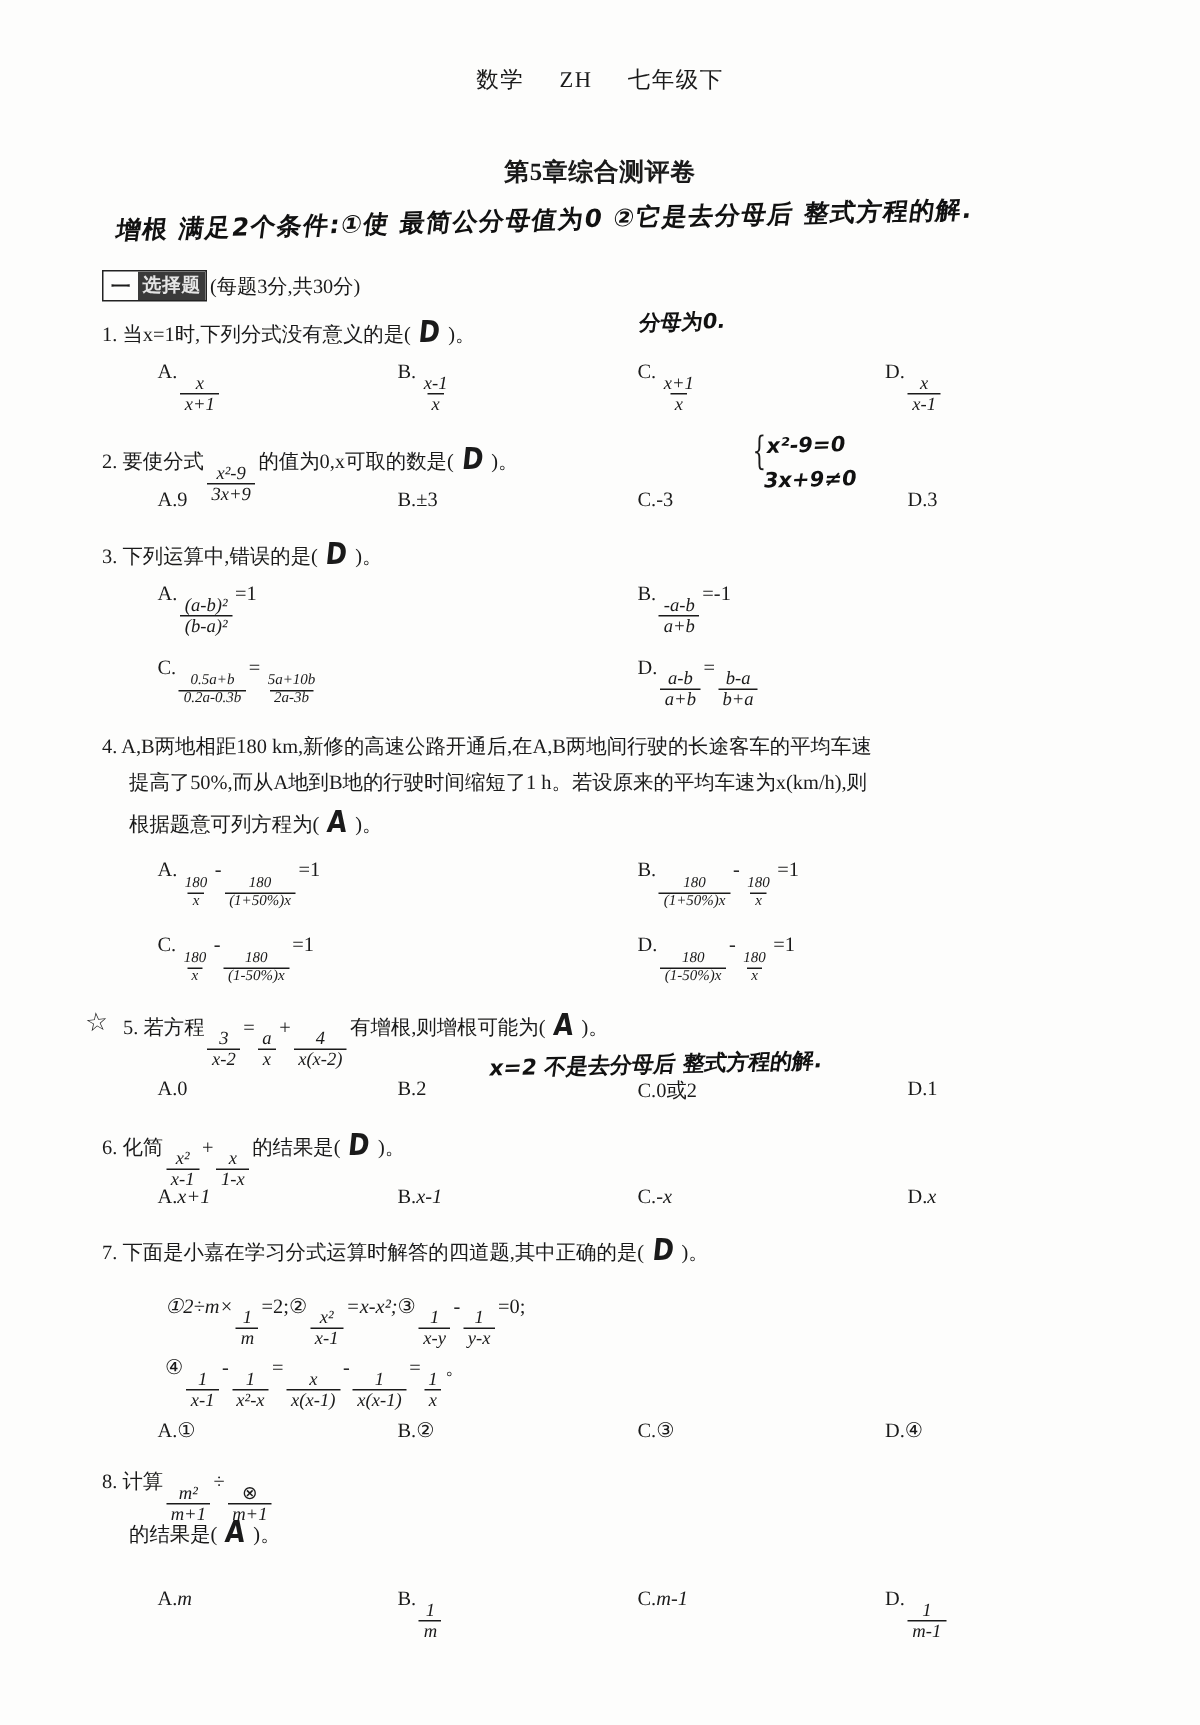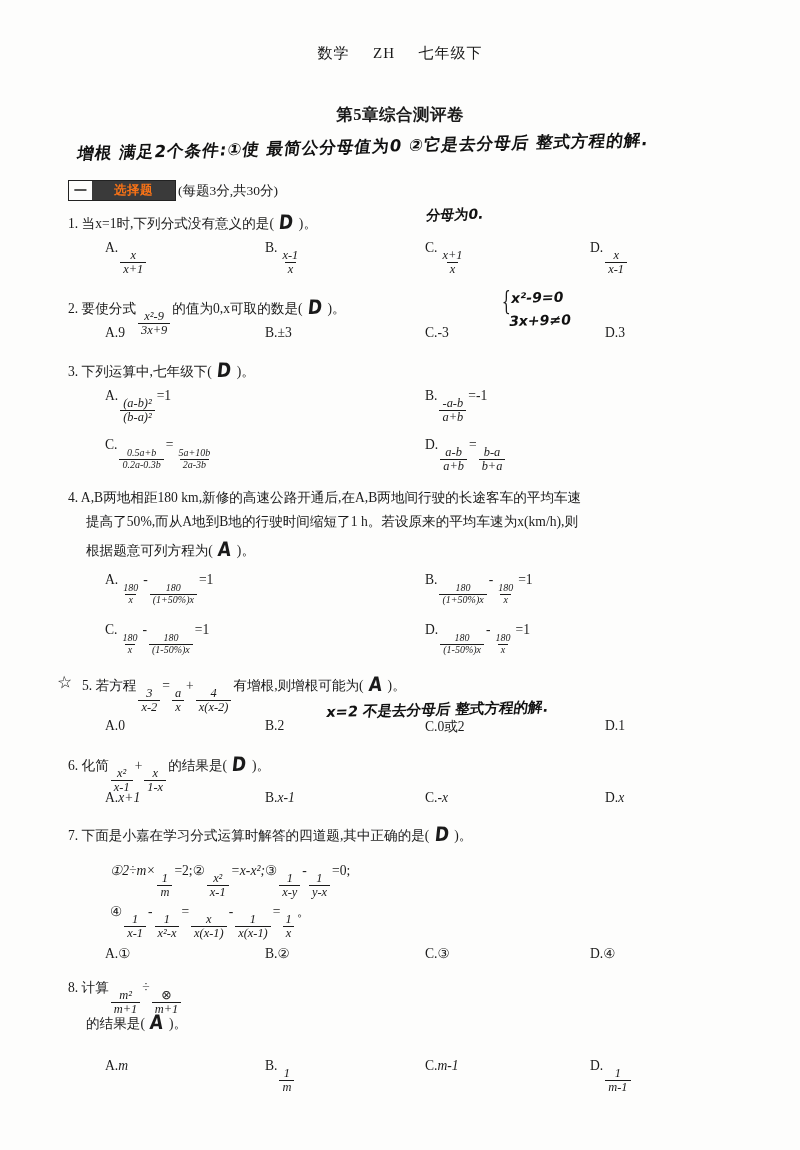--- a/index.html
+++ b/index.html
@@ -84,23 +84,23 @@
     overflow: hidden;
   }
   .sec-num {
     display: flex; align-items: center; justify-content: center;
     padding: 0 5px;
     font-weight: bold;
     font-size: 13px;
   }
   .sec-name {
     display: flex; align-items: center; justify-content: center;
-    padding: 0 22px;
+    padding: 0 3px;
     background: #3a3a3a;
-    color: #f97316;
+    color: #e5e5e5;
     font-weight: bold;
     font-size: 12.5px;
     letter-spacing: 0.5px;
   }
   .sec-points { margin-left: 2px; font-size: 13.5px; }
 
   
   .q {
     position: absolute;
     font-size: 13.6px;
@@ -218,21 +218,21 @@
   </div>
   <div class="opt" style="left:425px; top:325px;">
     <span>C.</span><span>-3</span>
   </div>
   <div class="opt" style="left:605px; top:325px;">
     <span>D.</span><span>3</span>
   </div>
 
   <div class="q" style="left:68px; top:358px;">
     <span>3.</span>
-    <span>下列运算中,七年级下(</span>
+    <span>下列运算中,错误的是(</span>
     <span class="hw-ans">D</span>
     <span>)。</span>
   </div>
 
   <div class="opt" style="left:105px; top:388px;">
     <span>A.</span><span class="frac m">
         <span class="num">(a-b)²</span>
         <span class="den">(b-a)²</span>
       </span><span>=1</span>
   </div>

